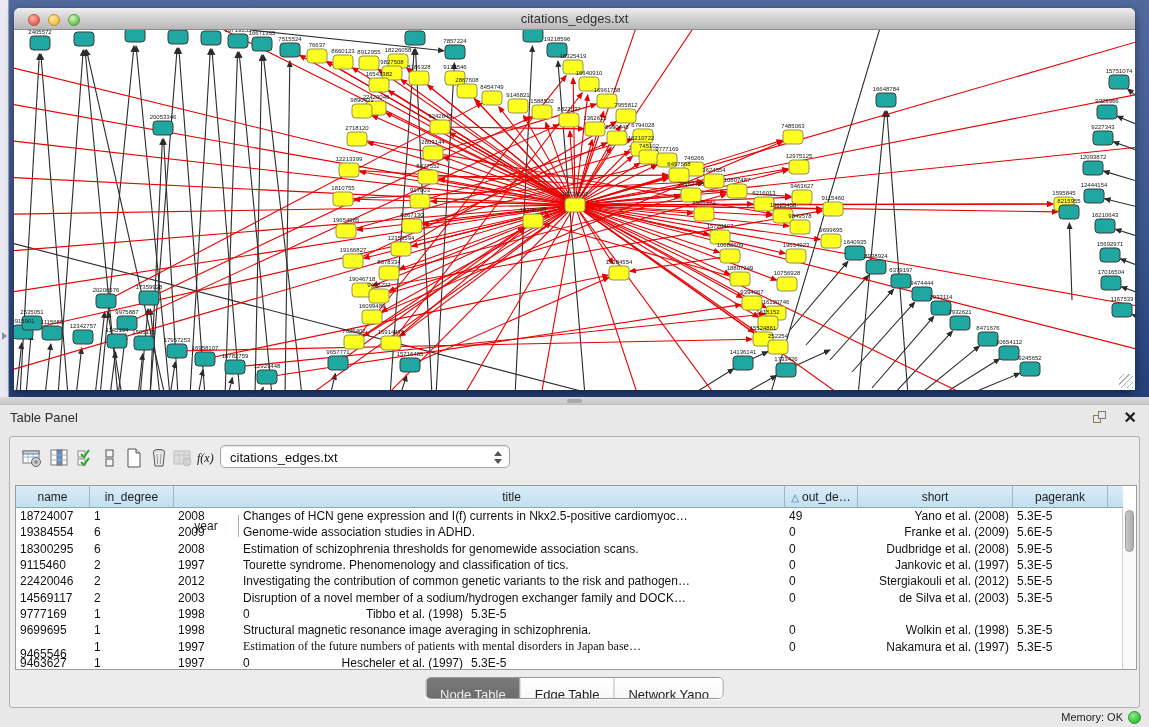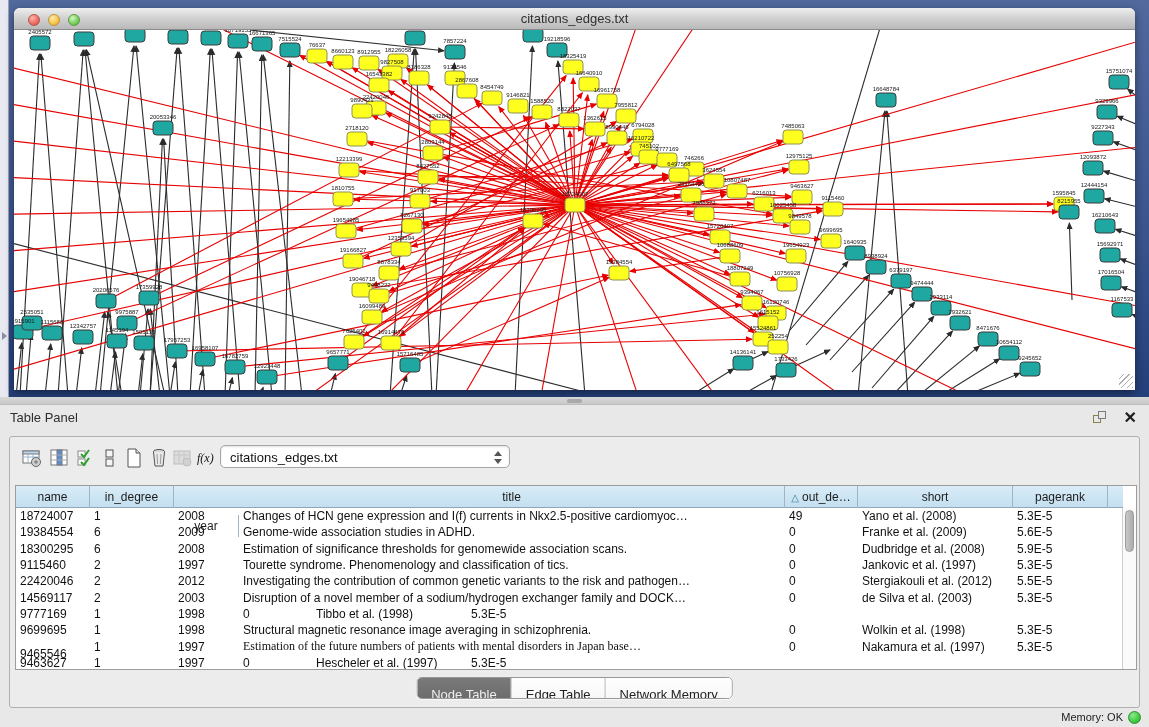--- a/index.html
+++ b/index.html
@@ -58,21 +58,21 @@
   
   #tbl { position:absolute; left:5px; top:48px; width:1122px; height:185px; background:#ffffff; border:1px solid #9c9c9c; }
   #tbl-head { position:absolute; left:0; top:0; height:22px; width:1107px; display:flex;
     background:linear-gradient(180deg,#d9ecf7,#c3dff0); border-bottom:1px solid #8fa8b8; }
   .hcell { height:22px; font-size:12px; color:#1c1c1c; display:flex; align-items:center; justify-content:center;
     border-right:1px solid #9db5c4; overflow:hidden; white-space:nowrap; }
   .hcell .sortglyph { color:#2f7ca3; font-size:10px; margin-right:3px; }
   #tbl-body { position:absolute; left:0; top:22px; width:1107px; height:161px; overflow:hidden; }
   .trow { display:flex; height:16.3px; align-items:center; }
   .tcell { font-size:12px; color:#111; overflow:hidden; white-space:nowrap; text-overflow:ellipsis; padding:0 4px; }
-  .tcell.center { text-align:left; }
+  .tcell.center { text-align:right; }
   #vscroll { position:absolute; right:0; top:22px; width:14px; height:161px; background:#fafafa; border-left:1px solid #cfcfcf; }
   #vthumb { position:absolute; left:2px; top:2px; width:9px; height:42px; border-radius:5px;
     background:linear-gradient(90deg,#c9c9c9,#ababab); border:1px solid #9b9b9b; }
 
   
   #tabs { position:absolute; left:50%; transform:translateX(-50%); bottom:8px; height:22px; display:flex;
     border:1px solid #979797; border-radius:5px; overflow:hidden; background:#ffffff; box-shadow:0 1px 1px rgba(255,255,255,.7); }
   .tab { height:100%; padding:16px 14px; font-size:13px; display:flex; align-items:center; color:#222;
     border-right:1px solid #a5a5a5; background:linear-gradient(180deg,#ffffff,#f2f2f2);text-decoration:underline; }
   .tab:last-child { border-right:none; }
@@ -667,21 +667,21 @@
               <div class="tcell" style="width: 65px;">2009</div>
               <div class="tcell" style="width: 546px;">Genome-wide association studies in ADHD.</div>
               <div class="tcell" style="width: 73px;">0</div>
               <div class="tcell center" style="width: 155px;">Franke et al. (2009)</div>
               <div class="tcell" style="width: 95px;">5.6E-5</div>
             </div>
             <div class="trow">
               <div class="tcell" style="width: 74px;">18300295</div>
               <div class="tcell" style="width: 84px;">6</div>
               <div class="tcell" style="width: 65px;">2008</div>
-              <div class="tcell" style="width: 546px;">Estimation of significance thresholds for genomewide association scans.</div>
+              <div class="tcell" style="width: 546px;">Estimation of schizophrenia thresholds for genomewide association scans.</div>
               <div class="tcell" style="width: 73px;">0</div>
               <div class="tcell center" style="width: 155px;">Dudbridge et al. (2008)</div>
               <div class="tcell" style="width: 95px;">5.9E-5</div>
             </div>
             <div class="trow">
               <div class="tcell" style="width: 74px;">9115460</div>
               <div class="tcell" style="width: 84px;">2</div>
               <div class="tcell" style="width: 65px;">1997</div>
               <div class="tcell" style="width: 546px;">Tourette syndrome. Phenomenology and classification of tics.</div>
               <div class="tcell" style="width: 73px;">0</div>
@@ -742,21 +742,21 @@
             </div>
           </div>
         <div id="vscroll">
           <div id="vthumb"></div>
         </div>
       </div>
 
       <div id="tabs">
         <div class="tab selected">Node Table</div>
         <div class="tab">Edge Table</div>
-        <div class="tab">Network Memory</div>
+        <div class="tab">Network Yano</div>
       </div>
     </div>
 
     <div id="statusbar">
       <span id="mem-label">Memory: OK</span>
       <span id="mem-dot"></span>
     </div>
   </div>
 
 </div>

